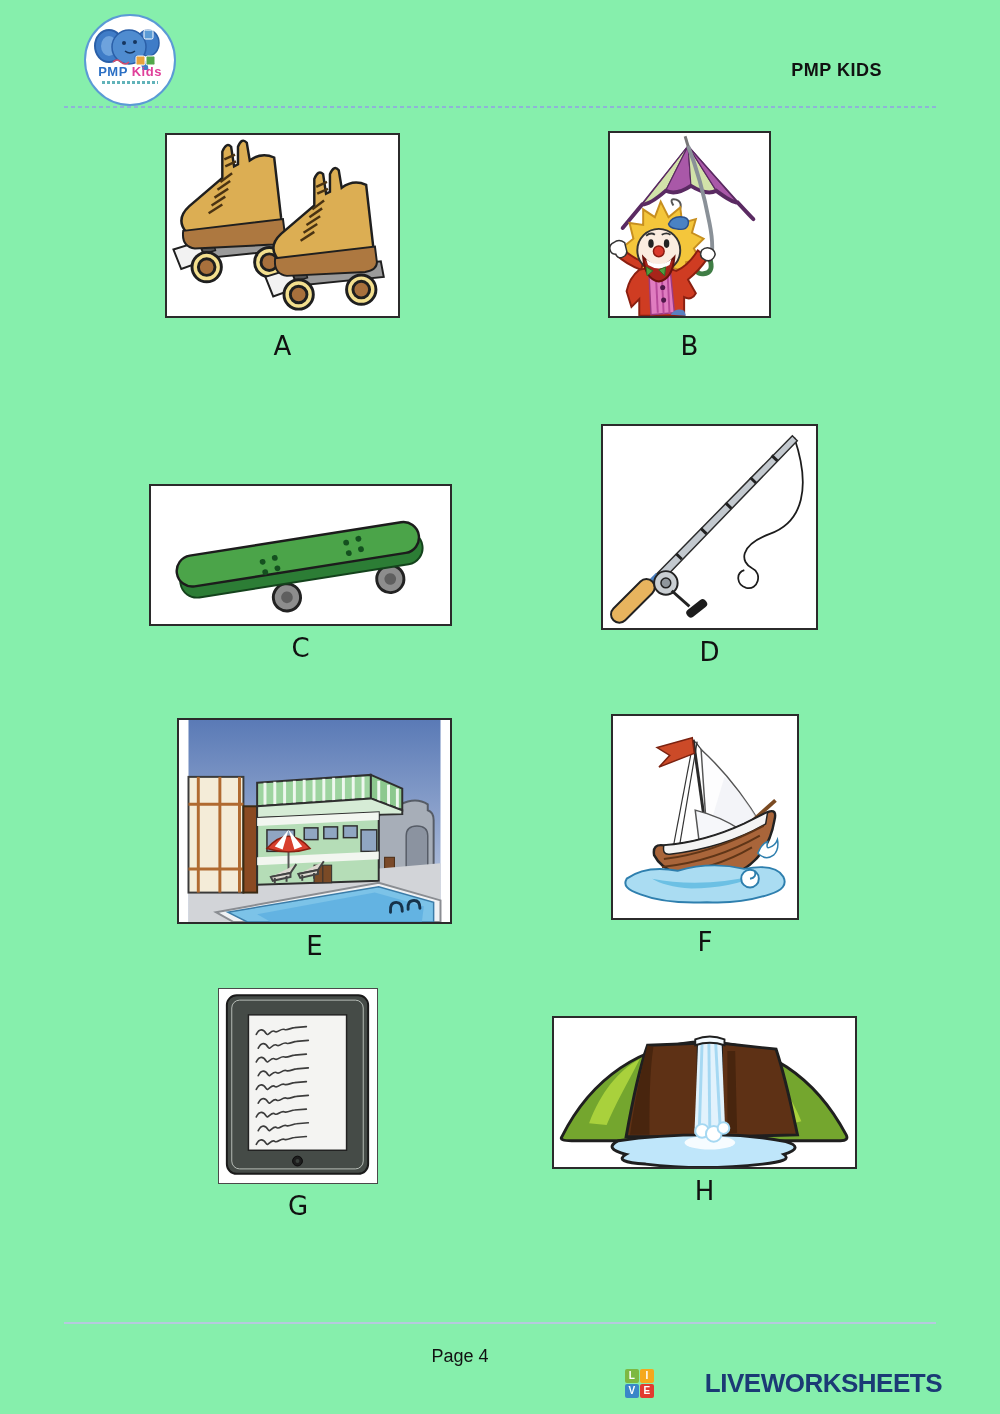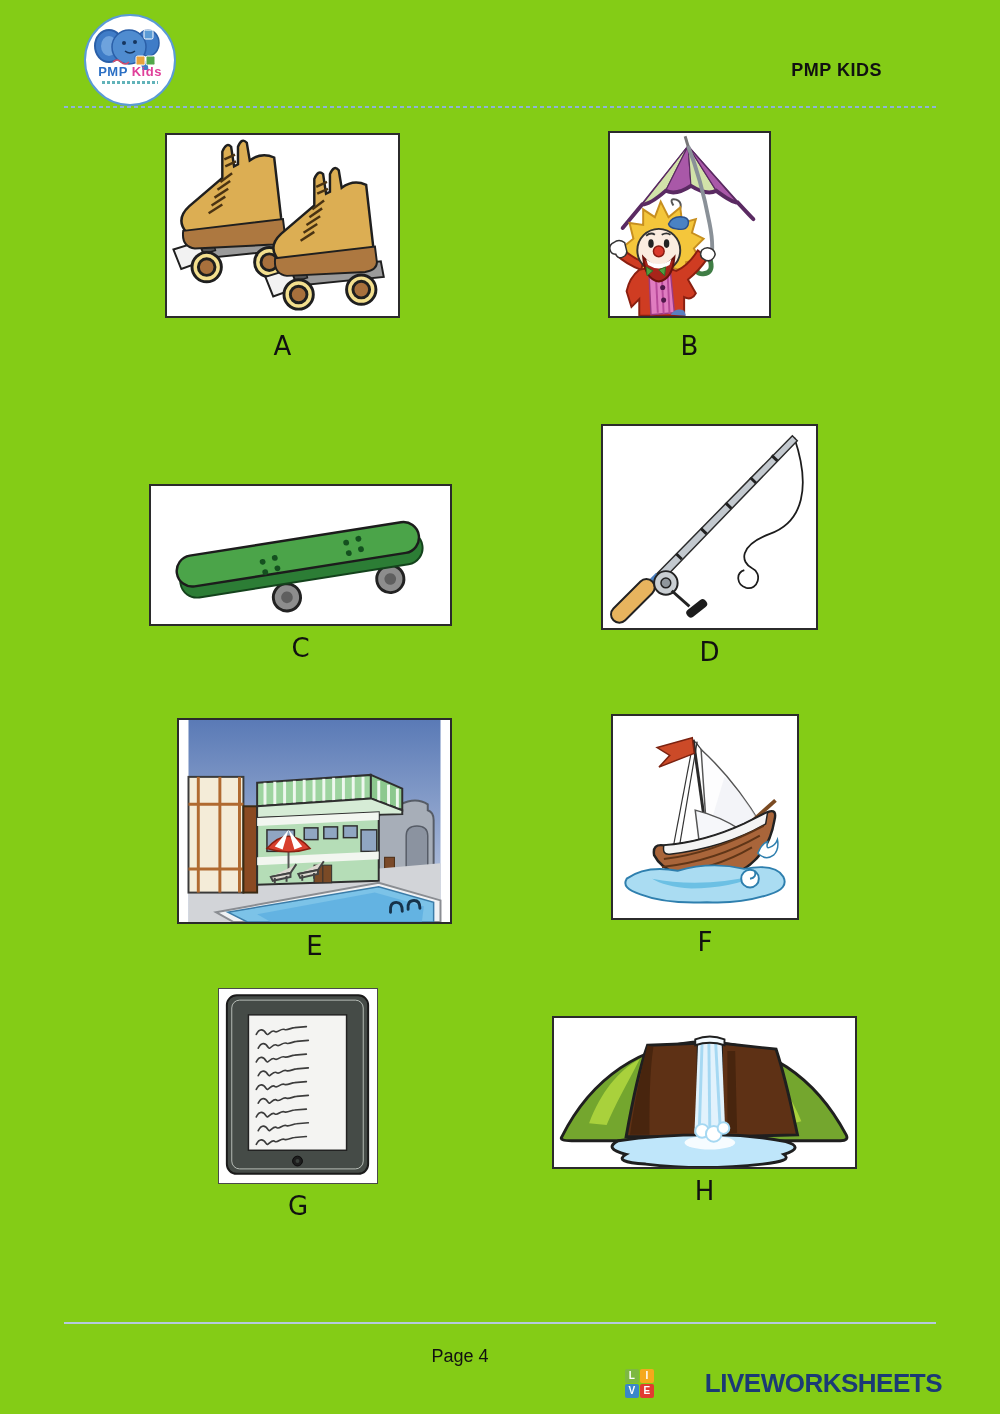--- a/index.html
+++ b/index.html
@@ -1,18 +1,18 @@
 <!DOCTYPE html>
 <html><head>
 <meta charset="utf-8">
 <style>
   html,body{margin:0;padding:0;background:#e8e8e8;}
   .page{
     position:relative;width:1000px;height:1414px;margin:0 auto;
-    background:#84cc16;overflow:hidden;
+    background:#86efac;overflow:hidden;
     font-family:"Liberation Sans",sans-serif;color:#1a1a1a;
   }
   
   .logo-circle{
     position:absolute;left:84px;top:14px;width:92px;height:92px;
     border:2px solid #5b9bd5;border-radius:50%;
     display:flex;flex-direction:column;align-items:center;justify-content:flex-start;
     box-sizing:border-box;background:#fff;
   }
   .logo-text{font-size:13px;font-weight:bold;letter-spacing:.5px;line-height:12px;margin-top:-4px;}

